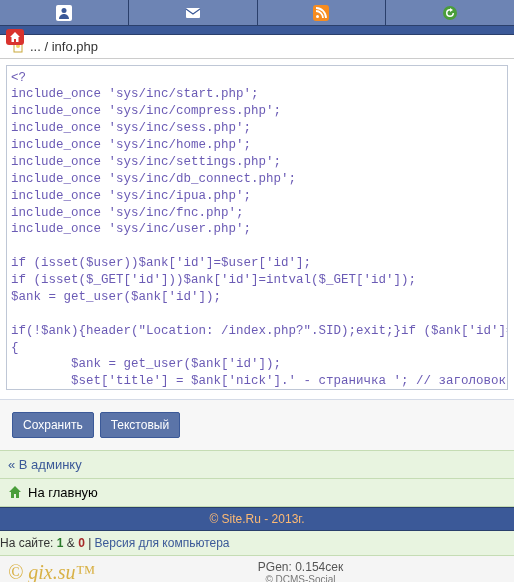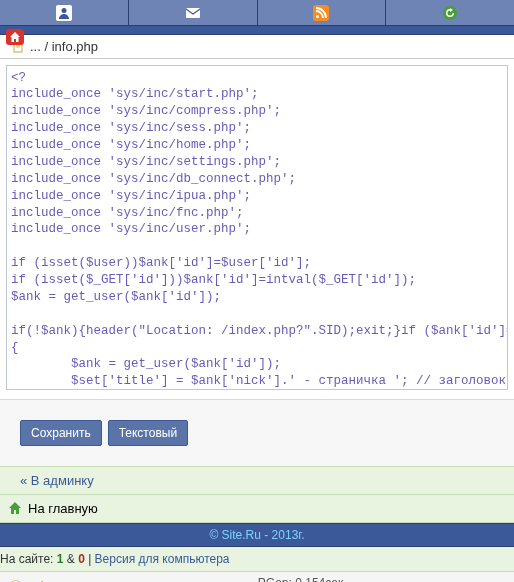--- a/index.html
+++ b/index.html
@@ -7,26 +7,26 @@
 .topbar { display: flex; background: #3b5998; border-bottom: 1px solid #2a3f6b; }
 .topbar-cell { flex: 1; text-align: center; padding: 4px 0; border-right: 1px solid #2a3f6b; background: #6d84b4; }
 .topbar-cell:last-child { border-right: none; }
 .topbar-cell svg { vertical-align: middle; }
 .titlebar { background: #3b5998; color: #ffde00; font-weight: bold; text-align: center; padding: 4px; position: relative; border-bottom: 1px solid #2a3f6b; }
 .home-badge { position: absolute; left: 6px; top: 3px; background: #d9332e; border-radius: 3px; padding: 2px 3px; display: inline-flex; }
 .breadcrumb { background: #fff; padding: 4px 12px; border-bottom: 1px solid #ccc; display: flex; align-items: center; gap: 4px; }
 .breadcrumb-text { color: #333; }
 .editor-wrap { padding: 6px; background: #fff; }
 .code-area { width: 100%; height: 325px; font-family: "Courier New", monospace; font-size: 12.5px; color: #6b5bb5; border: 1px solid #bfc7d6; padding: 4px; resize: none; overflow: auto; white-space: pre; line-height: 1.35; }
-.btn-row { padding: 20px; display: flex; gap: 6px; border-top: 1px solid #d4dae6; background: #f7f7f7; }
+.btn-row { padding: 12px; display: flex; gap: 6px; border-top: 1px solid #d4dae6; background: #f7f7f7; }
 .btn { background: #5b74a8; color: #fff; border: 1px solid #3b5998; padding: 5px 10px; font-size: 12px; cursor: pointer; border-radius: 2px; }
-.link-row { background: #e8f4e0; border-top: 1px solid #c5dcb4; border-bottom: 1px solid #c5dcb4; padding: 6px 20px; }
+.link-row { background: #e8f4e0; border-top: 1px solid #c5dcb4; border-bottom: 1px solid #c5dcb4; padding: 6px 8px; }
 .link-row a { color: #3b5998; text-decoration: none; cursor: pointer; }
 .link-row2 { background: #e8f4e0; border-bottom: 1px solid #c5dcb4; padding: 6px 8px; display: flex; align-items: center; gap: 6px; }
-.footer-copy { background: #3b5998; color: #7dd3fc; text-align: center; padding: 4px; font-size: 12px; border-top: 1px solid #2a3f6b; border-bottom: 1px solid #2a3f6b; }
+.footer-copy { background: #3b5998; color: #fdba74; text-align: center; padding: 4px; font-size: 12px; border-top: 1px solid #2a3f6b; border-bottom: 1px solid #2a3f6b; }
 .footer-stats { background: #e8f4e0; padding: 5px 0; font-size: 12px; color: #333; border-bottom: 1px solid #c5dcb4; }
 .footer-stats a { color: #3b5998; text-decoration: none; }
 .num-green { color: #2a7a2a; font-weight: bold; }
 .num-red { color: #a52a2a; font-weight: bold; }
 .footer-bottom { display: flex; align-items: center; padding: 4px 8px; font-size: 12px; color: #555; background: #f5f5f5; }
 .watermark { font-family: Georgia, serif; font-style: italic; font-size: 20px; color: #d4a628; opacity: 0.85; flex: 0 0 auto; }
 .pgen-block { flex: 1; text-align: center; line-height: 1.2; }
 .pgen-block .small { font-size: 10px; color: #777; }
 .icon-box { display:inline-block; width:16px; height:16px; }
 </style>

